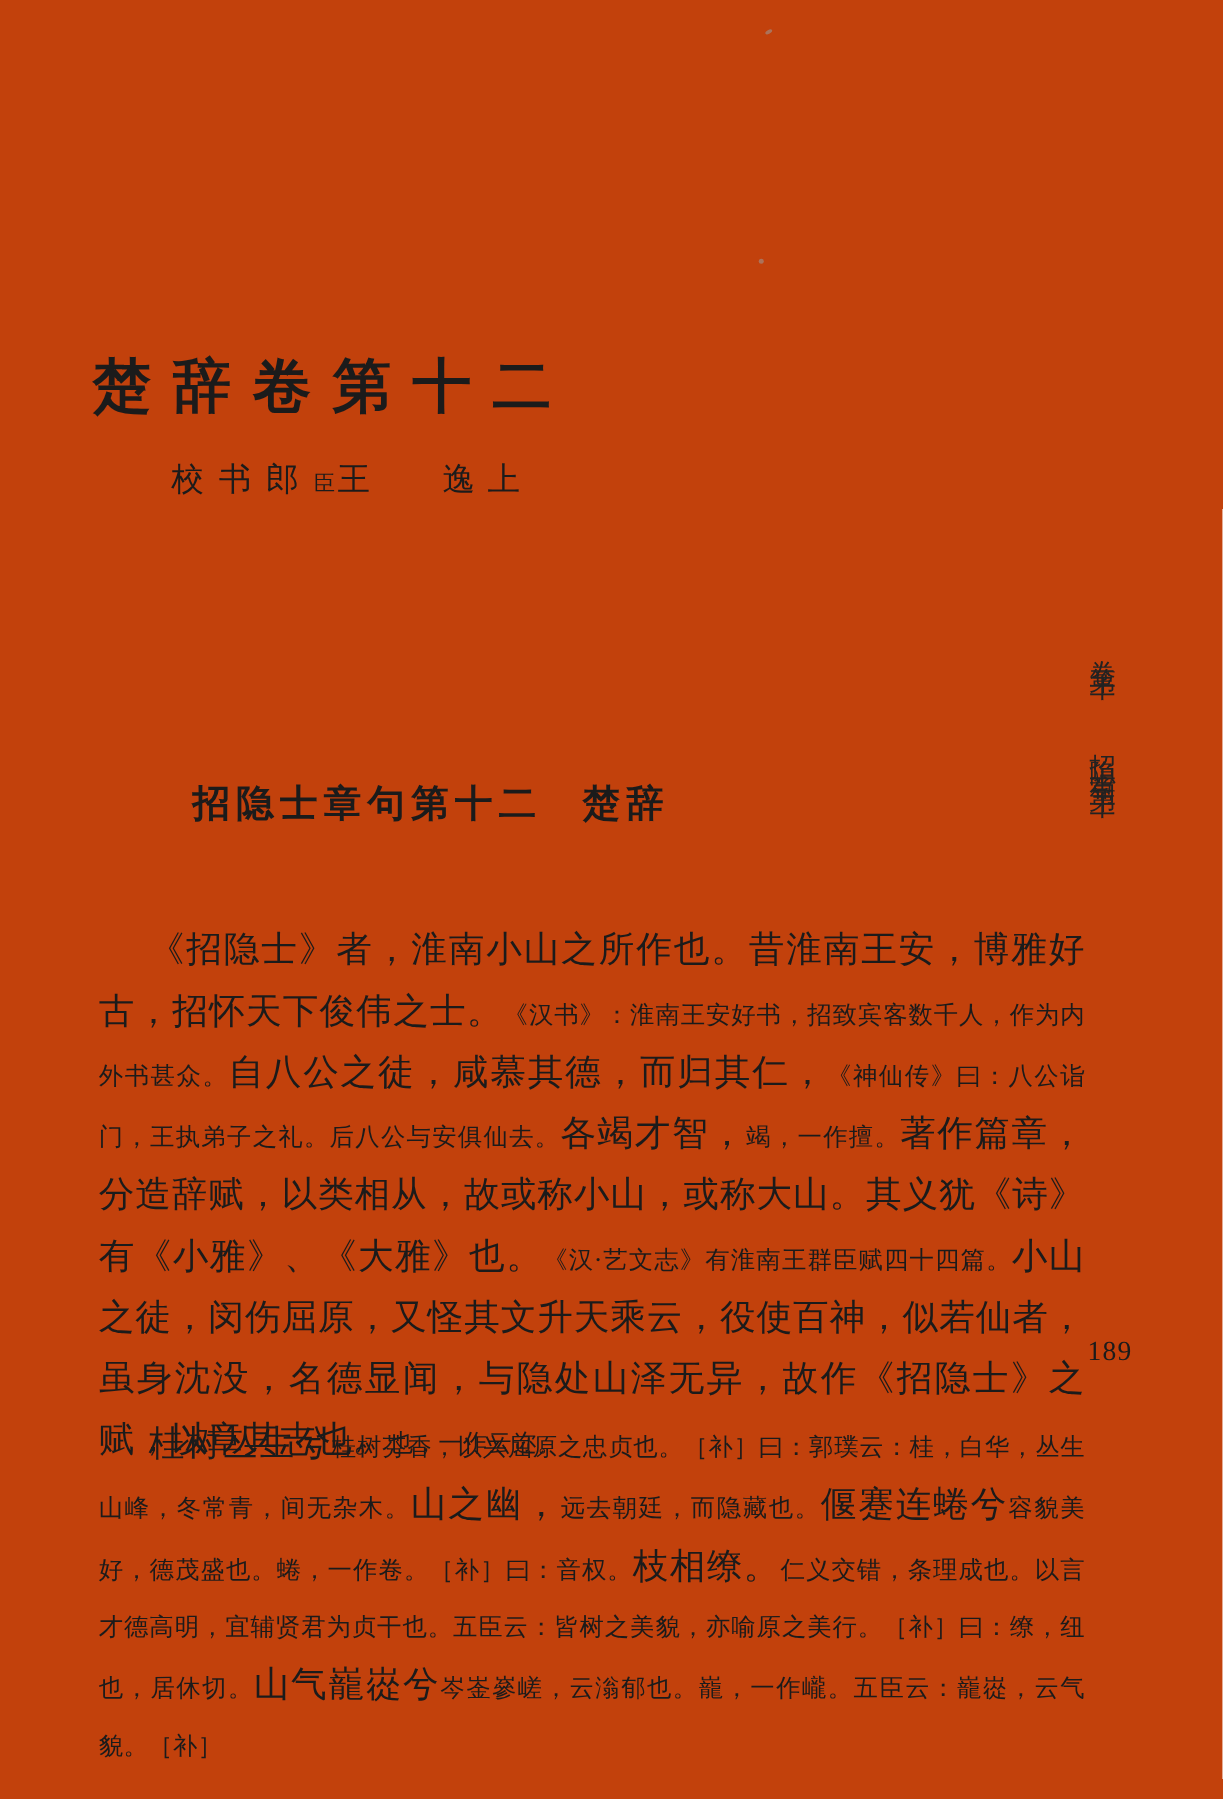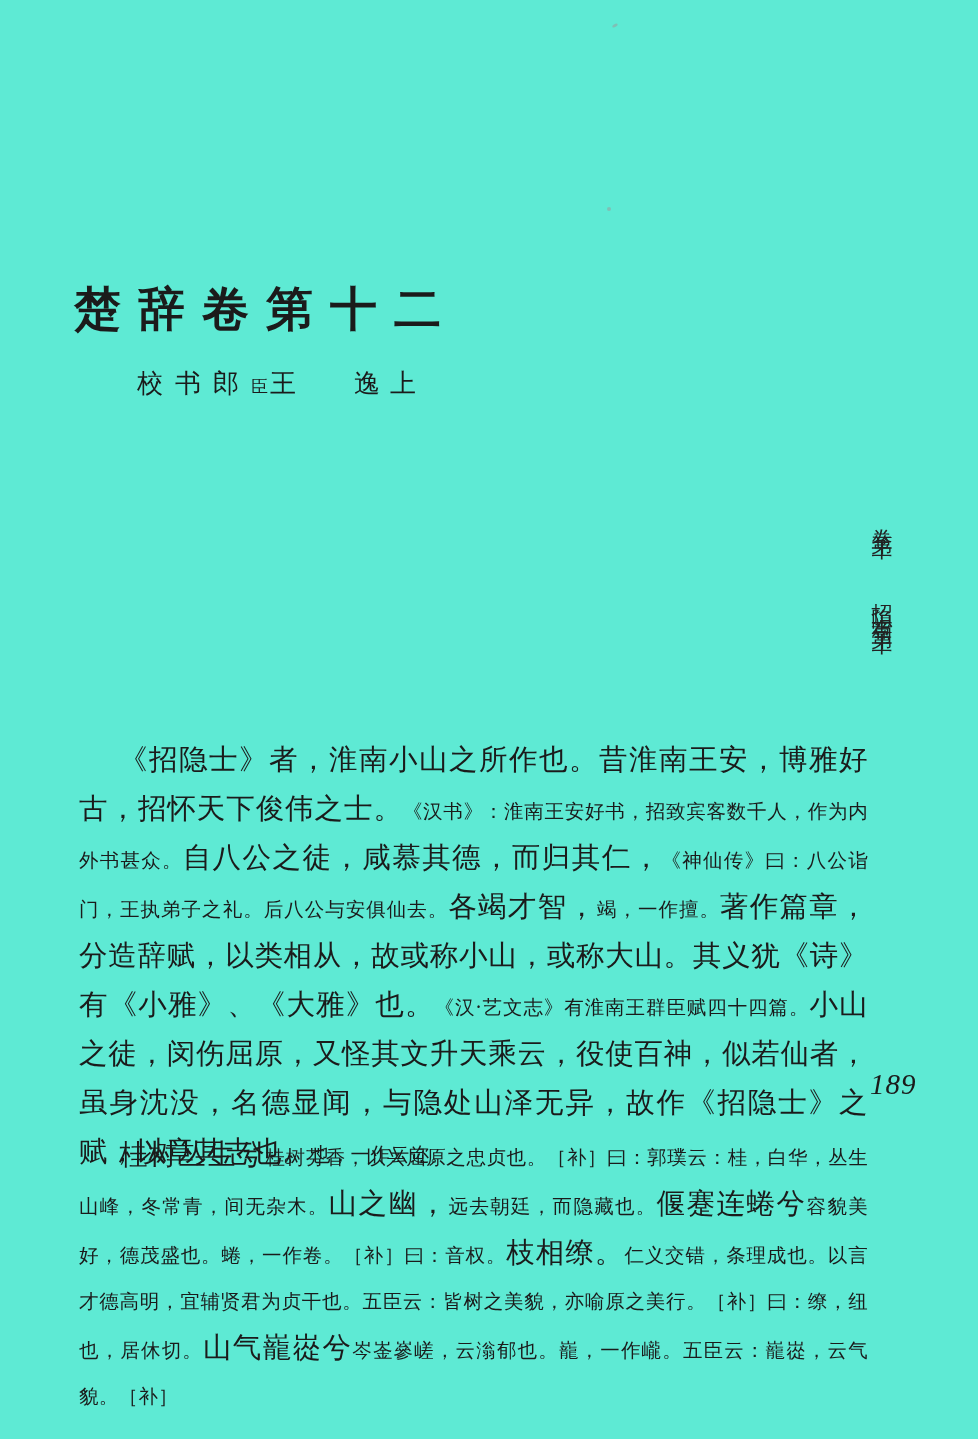--- a/index.html
+++ b/index.html
@@ -1,21 +1,21 @@
 <!DOCTYPE html>
 <html><head>
 <meta charset="utf-8">
 <style>
   * { box-sizing: border-box; }
   html, body { margin: 0; padding: 0; background: #ffffff; }
   .page {
     position: relative;
     width: 978px;
     height: 1439px;
-    background: #5eead4;
+    background: #c2410c;
     color: #1b1b1b;
     font-family: "DejaVu Serif", "Liberation Serif", serif;
     overflow: hidden;
   }
 
   
   .speck { position: absolute; background: #9a9a9a; border-radius: 50%; opacity: .55; }
   .speck.s1 { left: 612px; top: 24px; width: 6px; height: 3px; transform: rotate(-30deg); }
   .speck.s2 { left: 607px; top: 207px; width: 4px; height: 4px; }
 
@@ -54,24 +54,23 @@
     letter-spacing: 5px;
     color: #222;
     white-space: nowrap;
   }
   .margin-note .part2 { margin-top: 26px; }
 
   
   .pageno {
     position: absolute;
     left: 870px; top: 1068px;
-    font-size: 29px;
+    font-size: 22px;
     font-family: "Liberation Serif", serif;
     letter-spacing: 1px;
-    font-style: italic;
   }
 
   
   .section {
     position: absolute;
     left: 154px; top: 623px;
     margin: 0;
     font-size: 30px;
     font-weight: 900;
     letter-spacing: 5px;
@@ -111,20 +110,23 @@
     <span>王</span>
     <span class="wgap"></span>
     <span class="sp2">逸上</span>
   </div>
 
   <div class="margin-note">
     <span class="part1">卷第十二</span>
     <span class="part2">招隐士章句第十二</span>
   </div>
 
+  <h2 class="section">
+    <span>招隐士章句第十二</span><span class="hgap"></span><span>楚辞</span>
+  </h2>
 
   <p class="body p1"><span class="lg">《招隐士》者，淮南小山之所作也。昔淮南王安，博雅好古，招怀天下俊伟之士。</span><span class="sm">《汉书》：淮南王安好书，招致宾客数千人，作为内外书甚众。</span><span class="lg">自八公之徒，咸慕其德，而归其仁，</span><span class="sm">《神仙传》曰：八公诣门，王执弟子之礼。后八公与安俱仙去。</span><span class="lg">各竭才智，</span><span class="sm">竭，一作擅。</span><span class="lg">著作篇章，分造辞赋，以类相从，故或称小山，或称大山。其义犹《诗》有《小雅》、《大雅》也。</span><span class="sm">《汉·艺文志》有淮南王群臣赋四十四篇。</span><span class="lg">小山之徒，闵伤屈原，又怪其文升天乘云，役使百神，似若仙者，虽身沈没，名德显闻，与隐处山泽无异，故作《招隐士》之赋，以章其志也。</span><span class="sm">也，一作云迩。</span></p>
 
   <div class="pageno">189</div>
 
   <p class="body p2"><span class="lg">桂树丛生兮</span><span class="sm">桂树芬香，以兴屈原之忠贞也。［补］曰：郭璞云：桂，白华，丛生山峰，冬常青，间无杂木。</span><span class="lg">山之幽，</span><span class="sm">远去朝廷，而隐藏也。</span><span class="lg">偃蹇连蜷兮</span><span class="sm">容貌美好，德茂盛也。蜷，一作卷。［补］曰：音权。</span><span class="lg">枝相缭。</span><span class="sm">仁义交错，条理成也。以言才德高明，宜辅贤君为贞干也。五臣云：皆树之美貌，亦喻原之美行。［补］曰：缭，纽也，居休切。</span><span class="lg">山气巃嵸兮</span><span class="sm">岑崟嵾嵯，云滃郁也。巃，一作巄。五臣云：巃嵸，云气貌。［补］</span></p>
 
 </div>
 
 </body></html>

